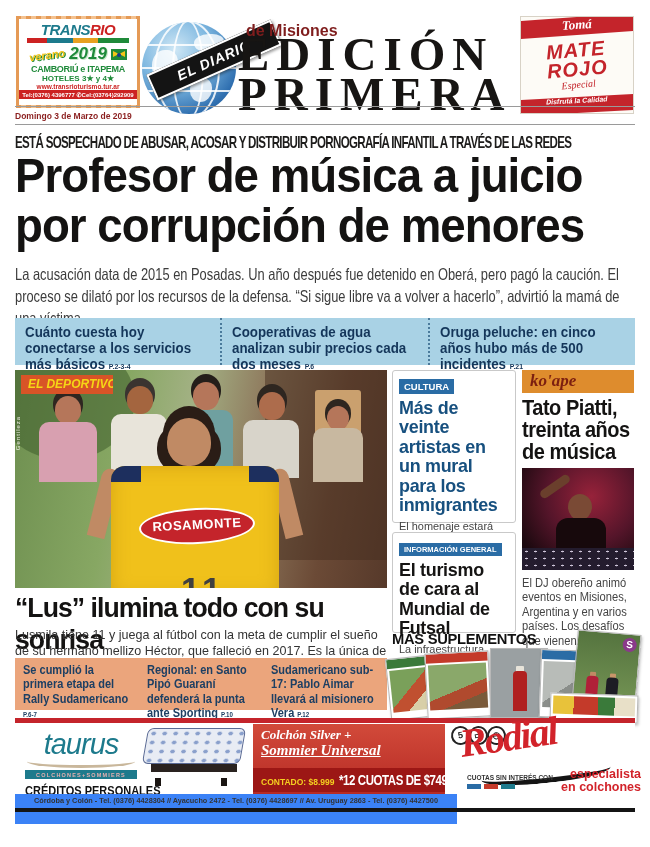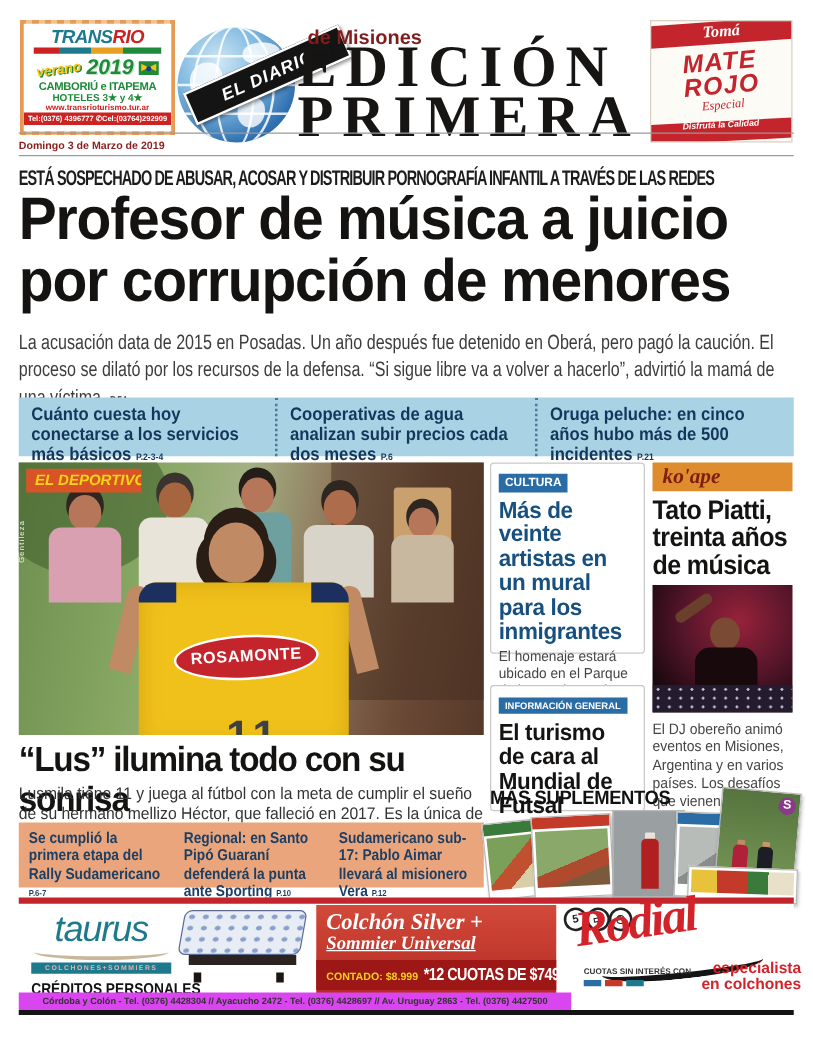--- a/index.html
+++ b/index.html
@@ -87,21 +87,21 @@
 
   
   #sportsbar{left:15px;top:658px;width:372px;height:52px;background:#eba57c;display:flex;}
   .sport{flex:1;padding:5px 4px 0 8px;box-sizing:border-box;}
   .sport .t{font-weight:bold;font-size:12.5px;line-height:1.15;color:#1d3f63;transform:scaleX(.88);transform-origin:left top;width:114%;}
   .pref-xs{font-weight:bold;font-size:7px;color:#1d3f63;}
 
   
   .storybox{border:1px solid #c9c9c9;border-radius:3px;padding:5px 6px;box-sizing:border-box;background:#fff;}
   #cultura{left:392px;top:370px;width:124px;height:153px;}
-  #infogen{left:392px;top:548px;width:124px;height:101px;}
+  #infogen{left:392px;top:532px;width:124px;height:101px;}
   .seclabel{display:inline-block;background:#2a6ca5;color:#fff;font-weight:bold;padding:2px 5px;}
   .sb-head{font-weight:bold;line-height:1.05;letter-spacing:-.3px;margin-top:4px;transform:scaleX(.97);transform-origin:left top;}
   .sb-body{font-size:11.5px;line-height:1.18;color:#444;margin-top:5px;transform:scaleX(.95);transform-origin:left top;width:105%;}
 
   
   #koape-banner{left:522px;top:370px;width:112px;height:23px;background:#de8c2d;color:#7c1f10;
     font-family:"Liberation Serif",serif;font-style:italic;font-weight:bold;font-size:17px;line-height:22px;padding-left:8px;box-sizing:border-box;}
   #koape-head{left:522px;top:398px;width:120px;font-weight:bold;font-size:21.5px;line-height:1.02;letter-spacing:-.5px;color:#141312;transform:scaleX(.93);}
   #djphoto{left:522px;top:468px;width:112px;height:102px;overflow:hidden;
     background:radial-gradient(circle at 62% 28%,#97223a,#55152a 45%,#1c090f 80%,#0d0406);}
@@ -128,37 +128,37 @@
   #taurus .brand{font-weight:normal;font-style:italic;font-size:29px;letter-spacing:-1px;color:#1d7a8c;line-height:1;}
   #taurus .swoosh{height:10px;border-bottom:3px solid #c9b79b;border-radius:50%;margin:-4px 2px 2px;}
   #taurus .strip{background:#1d7a8c;color:#e8b0b0;font-weight:bold;font-size:5.5px;letter-spacing:1.2px;padding:1.5px 0;}
   #taurus .credit{font-weight:bold;font-size:12.5px;color:#111;margin-top:5px;transform:scaleX(.88);transform-origin:left top;white-space:nowrap;}
   #mattress{position:absolute;left:130px;top:10px;width:102px;height:52px;}
   #mattress .top{width:96px;height:34px;border-radius:6px;border:1px solid #5a6a94;
     background:radial-gradient(#8aa0cc 2px,#e8ecf4 2.6px);background-size:11px 9px;transform:skewX(-10deg);}
   #mattress .base{width:86px;height:8px;background:#2a2320;margin:0 0 0 6px;}
   #mattress .leg{position:absolute;bottom:-6px;width:6px;height:8px;background:#1a1512;}
   #redpanel{position:absolute;left:238px;top:6px;width:192px;height:72px;background:linear-gradient(#d24a3a,#b52a24);color:#fff;padding:4px 8px;box-sizing:border-box;}
-  #redpanel .p1{font-family:"Liberation Serif",serif;font-style:italic;font-weight:bold;font-size:18px;line-height:1.05;}
+  #redpanel .p1{font-family:"Liberation Serif",serif;font-style:italic;font-weight:bold;font-size:13px;line-height:1.05;}
   #redpanel .p2{font-family:"Liberation Serif",serif;font-style:italic;font-weight:bold;font-size:15px;text-decoration:underline;line-height:1.1;}
   #redpanel .detail{font-size:7.5px;color:#ffe9e0;margin-top:15px;}
   #pricebar{position:absolute;left:0;bottom:4px;width:100%;background:#9c1715;padding:3px 8px;box-sizing:border-box;white-space:nowrap;}
   #pricebar .contado{color:#f5d020;font-weight:bold;font-size:8.5px;}
   #pricebar .cuotas{color:#fff;font-weight:bold;font-size:14px;letter-spacing:-.5px;display:inline-block;transform:scaleX(.82);transform-origin:left;}
   .paycircle{position:absolute;top:8px;width:15px;height:15px;border-radius:50%;border:2px solid #222;background:#fff;
     font-weight:bold;font-size:9px;text-align:center;line-height:15px;color:#222;transform:rotate(-10deg);}
   #financing{position:absolute;left:452px;top:56px;width:100px;font-weight:bold;font-size:6.5px;color:#333;}
   #banklogos{position:absolute;left:452px;top:66px;font-size:6px;color:#555;}
   #banklogos i{display:inline-block;width:14px;height:5px;margin-right:3px;}
   #rodial{position:absolute;left:448px;top:6px;width:180px;height:66px;}
   #rodial .script{font-family:"Liberation Serif",serif;font-style:italic;font-weight:bold;font-size:40px;color:#d2232a;
     transform:rotate(-8deg);transform-origin:left bottom;letter-spacing:-2px;line-height:1;}
   #rodial .swoosh{position:absolute;left:18px;top:40px;width:130px;height:14px;border-bottom:5px solid #141414;border-radius:50%;transform:rotate(-6deg);}
   #rodial .tag{position:absolute;right:2px;top:44px;text-align:right;color:#d2232a;font-weight:bold;font-size:12.5px;line-height:1.05;}
-  #addressbar{position:absolute;left:0;top:76px;width:442px;height:14px;background:#d946ef;
+  #addressbar{position:absolute;left:0;top:76px;width:442px;height:30px;background:#3b82f6;
     font-weight:bold;font-size:7.3px;color:#333;line-height:14px;text-align:center;white-space:nowrap;overflow:hidden;}
   #ad-blackbar{position:absolute;left:0;top:90px;width:100%;height:4px;background:#141414;}
 </style>
 </head>
 <body>
 
 <div id="page">
 
   <div id="transrio" class="abs">
     <div class="inner">

